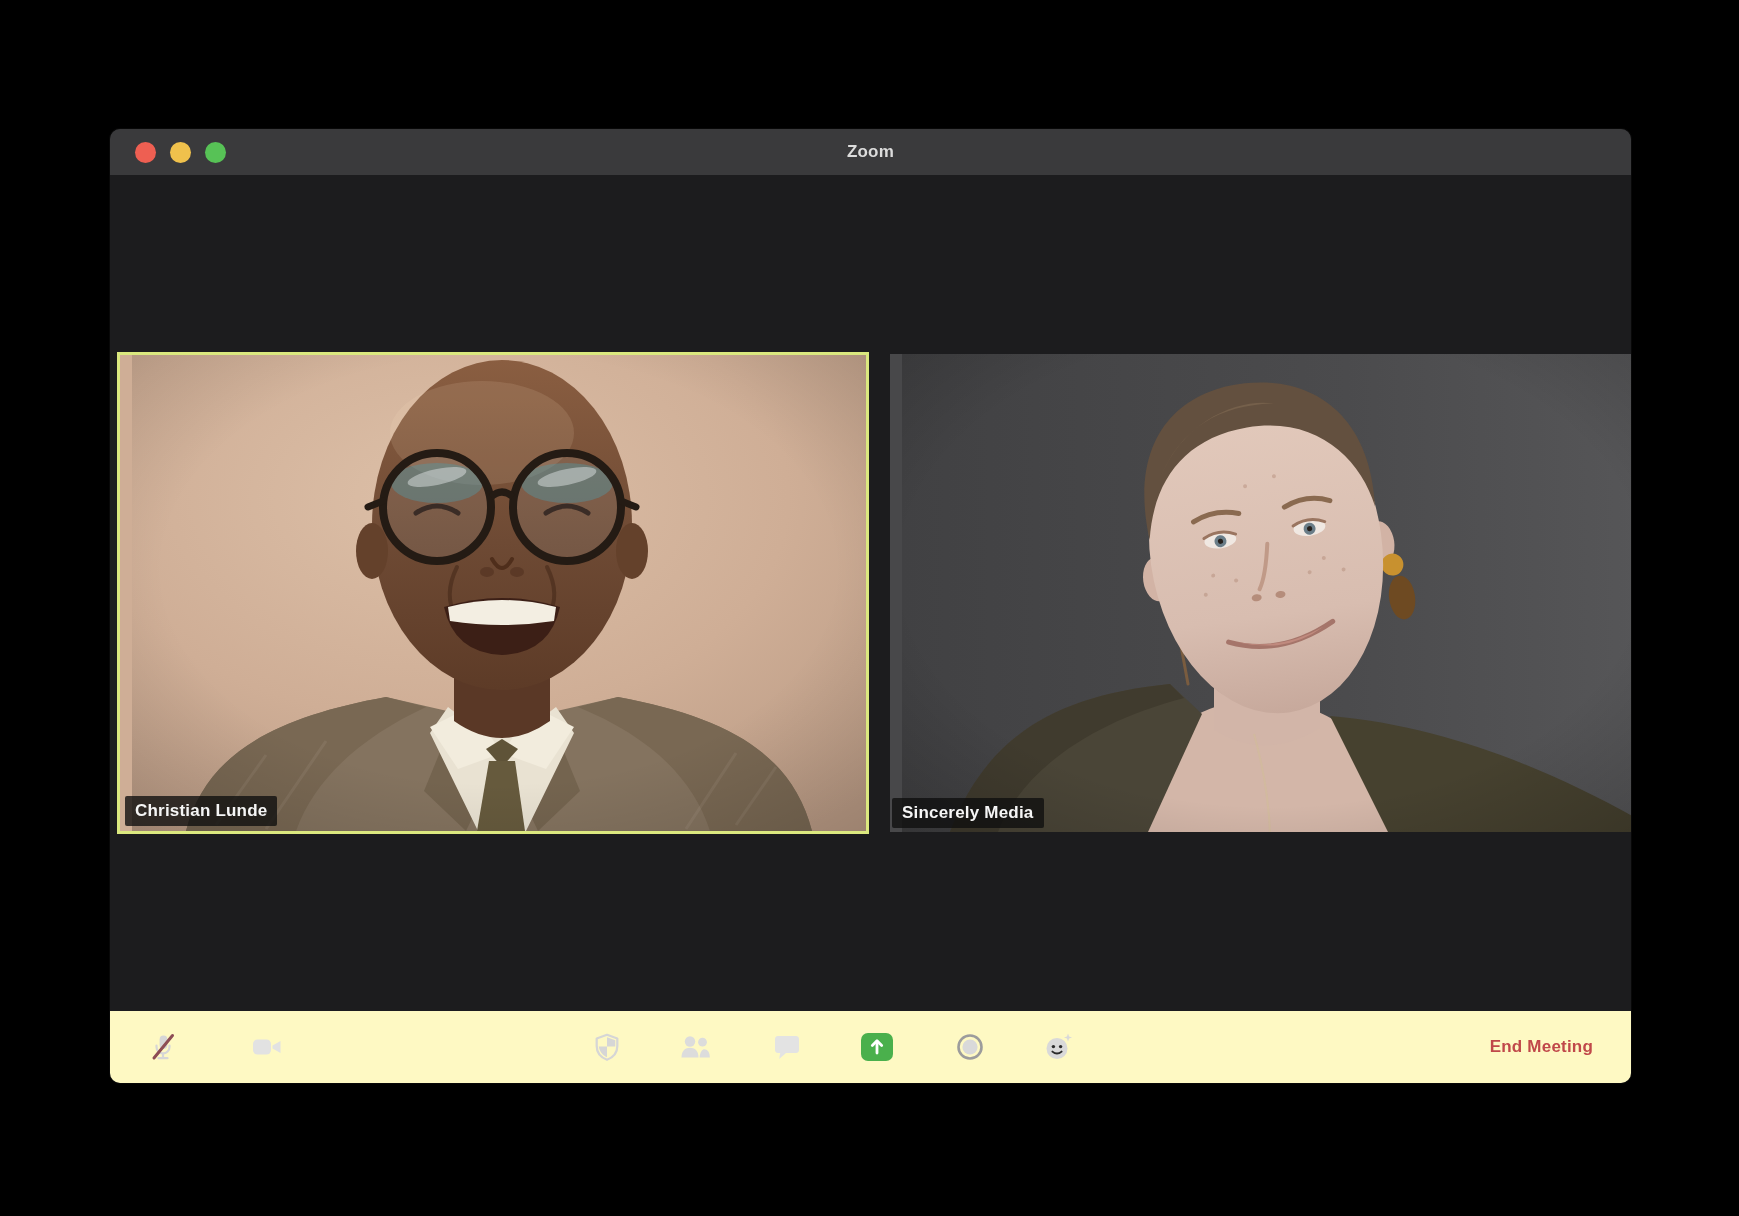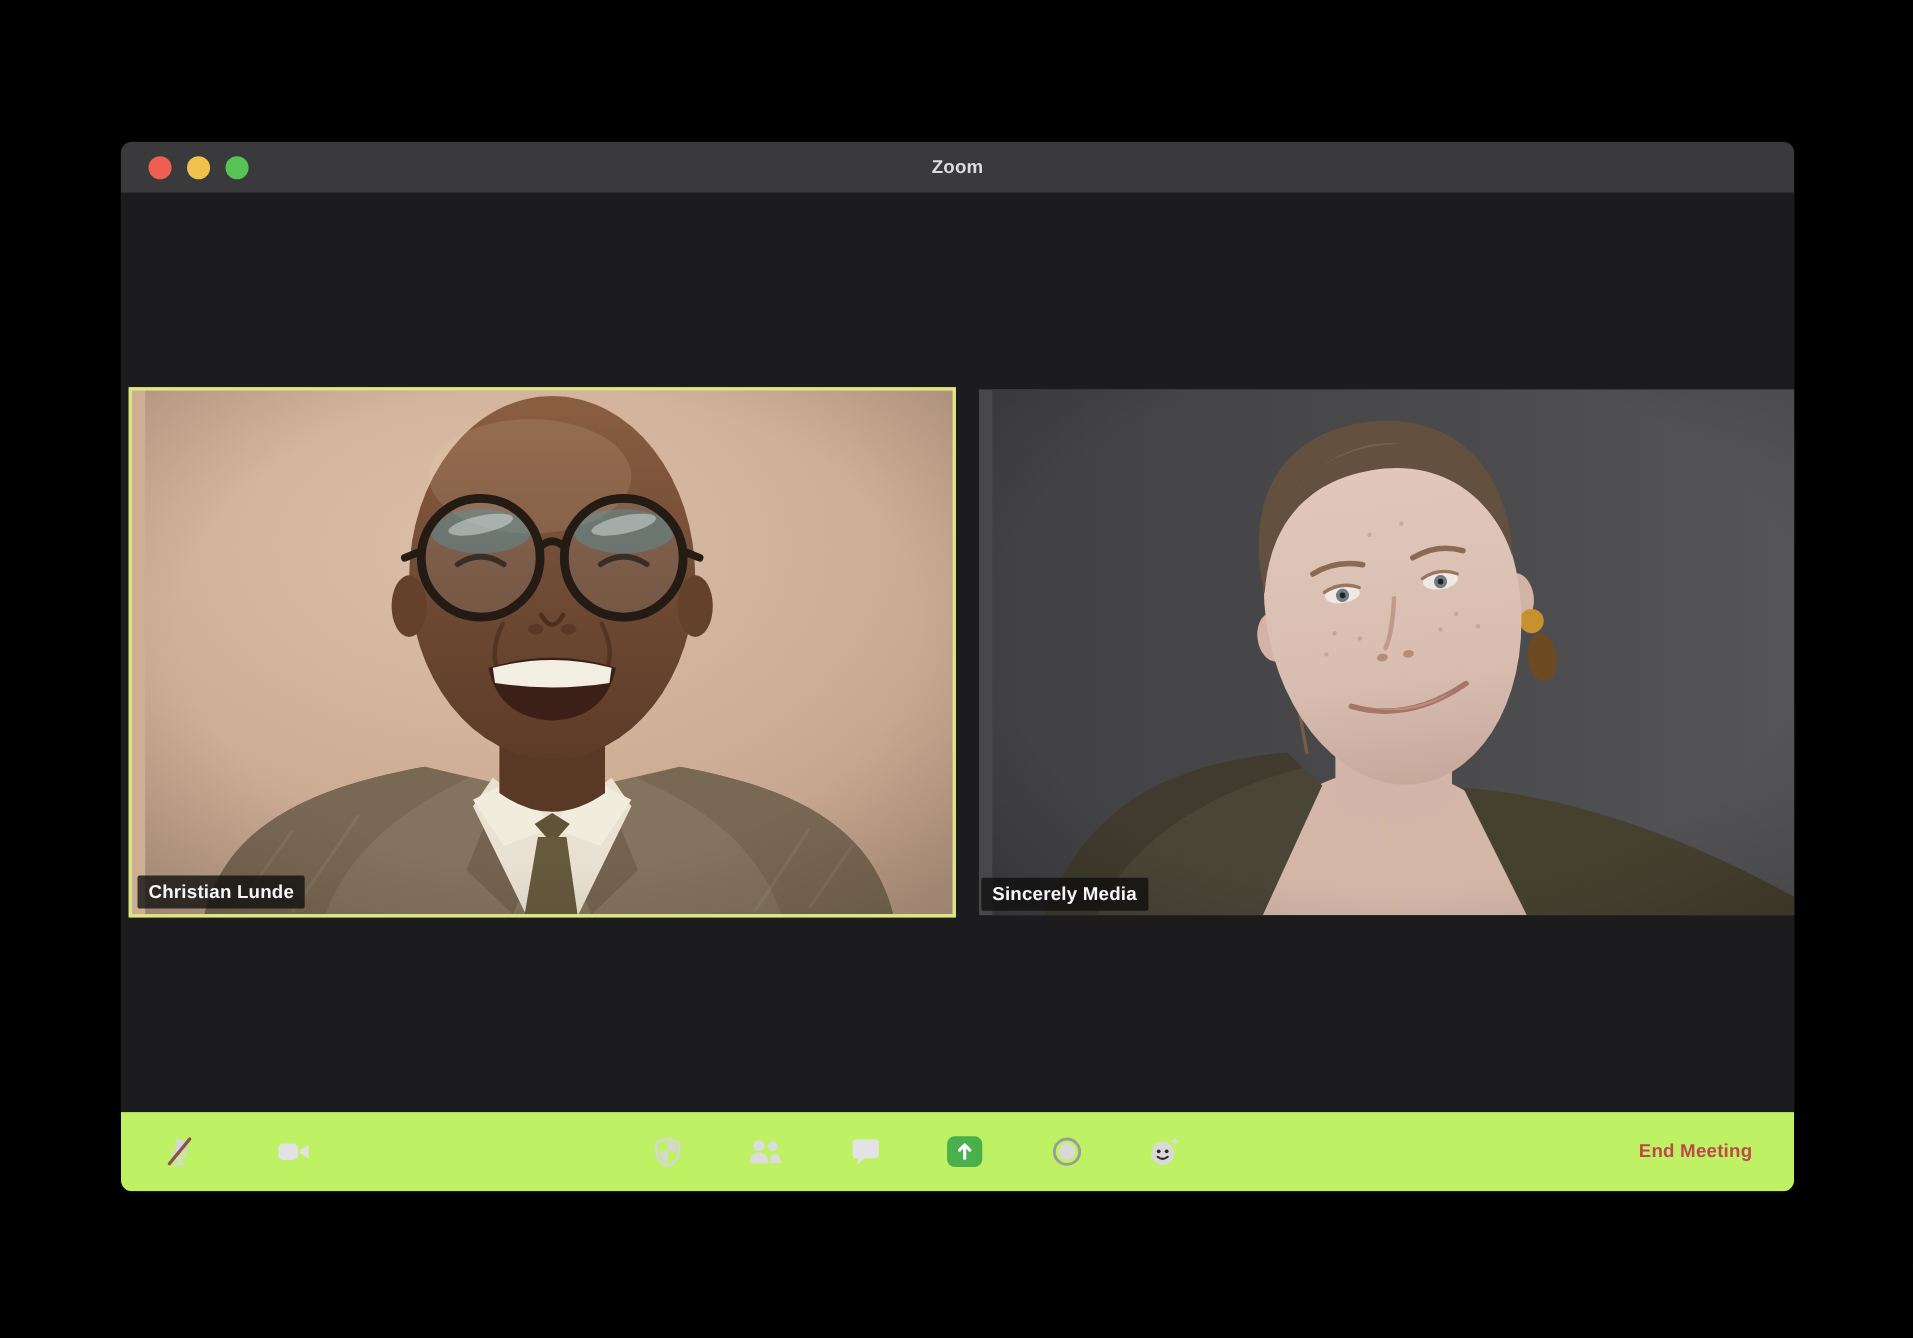--- a/index.html
+++ b/index.html
@@ -31,21 +31,21 @@
   }
   .tile.right{left:769px;top:225px;width:741px;height:478px;background:#48484a;margin-left:11px;}
   .tile svg.portrait{display:block;width:100%;height:100%;}
   .nametag{
     position:absolute;left:5px;bottom:5px;background:rgba(14,14,14,0.78);
     color:#f5f5f5;font-size:17px;font-weight:bold;padding:5px 10px;
     border-radius:2px;letter-spacing:.2px;white-space:nowrap;
   }
   .tile.right .nametag{left:2px;bottom:4px;}
   
-  .toolbar{position:absolute;left:0;right:0;bottom:0;height:72px;background:#bef264;}
+  .toolbar{position:absolute;left:0;right:0;bottom:0;height:72px;background:#fef9c3;}
   .tbtn{
     position:absolute;top:14px;width:44px;height:44px;background:none;border:none;
     padding:0;display:flex;align-items:center;justify-content:center;cursor:pointer;
   }
   .tbtn.mute{left:31px;}
   .tbtn.video{left:135px;}
   .tbtn.security{left:475px;}
   .tbtn.participants{left:563px;}
   .tbtn.chat{left:655px;}
   .tbtn.share{left:745px;}

